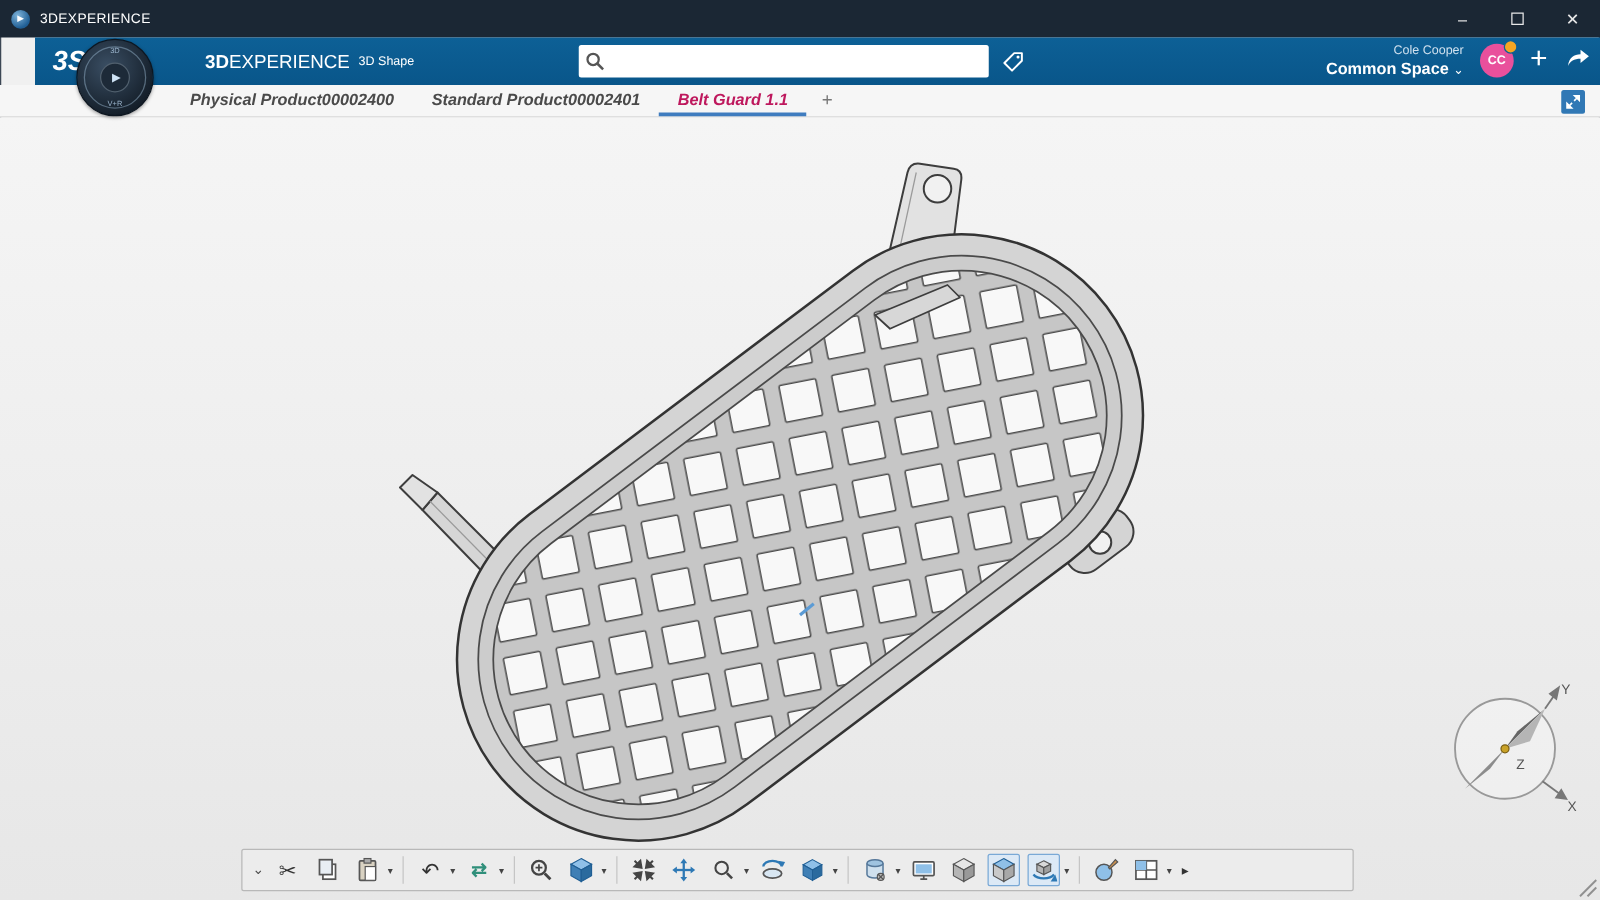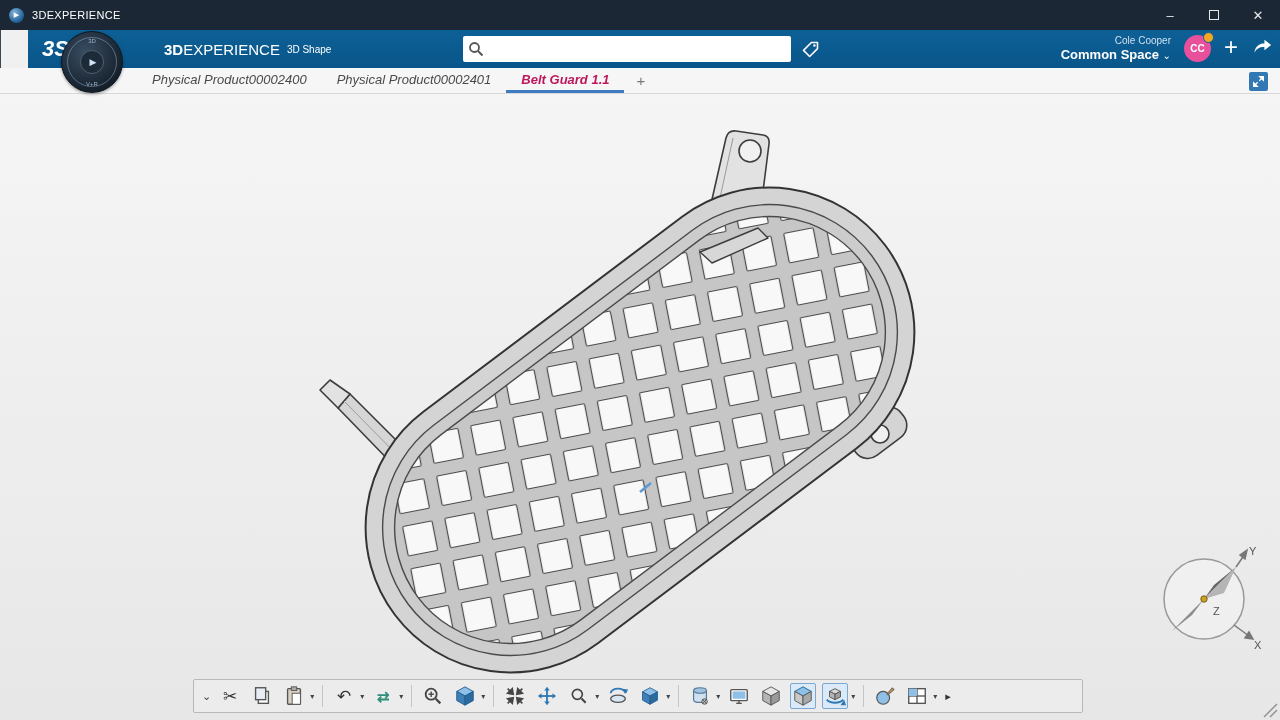--- a/index.html
+++ b/index.html
@@ -36,21 +36,21 @@
 
   
   .compass { position:absolute; left:61px; top:31px; width:62px; height:62px; border-radius:50%; background:radial-gradient(circle at 40% 35%, #3a4e63, #141e29 75%); border:1px solid #0d1620; z-index:30; box-shadow:0 1px 3px rgba(0,0,0,.4); }
   .compass-ring { position:absolute; inset:5px; border-radius:50%; border:1px solid rgba(160,190,215,.45); }
   .compass-play { position:absolute; left:50%; top:50%; transform:translate(-50%,-50%); width:24px; height:24px; border-radius:50%; background:#1d2a38; border:1px solid #51606e; color:#cfe3f5; font-size:9px; display:flex; align-items:center; justify-content:center; padding-left:2px; }
   .compass-top { position:absolute; top:6px; width:100%; text-align:center; font-size:6px; color:#9ab4cc; }
   .compass-bottom { position:absolute; bottom:5px; width:100%; text-align:center; font-size:6px; color:#9ab4cc; }
 
   
   .tabbar { position:absolute; left:0; top:68px; width:100%; height:26px; background:#f6f6f6; border-bottom:1px solid #d8d8d8; display:flex; align-items:stretch; padding-left:137px; }
-  .dtab { display:flex; align-items:center; padding:0 15px; font-size:13px; font-style:italic; color:#4a4a4a; border-bottom:3px solid transparent; cursor:default; }
+  .dtab { display:flex; align-items:center; padding:0 15px; font-size:13px; font-style:italic; color:#4a4a4a; border-bottom:3px solid transparent; cursor:default;font-weight:bold; }
   .dtab.active { color:#be185d; font-weight:bold; border-bottom-color:#3f7cbf; }
   .addtab { display:flex; align-items:center; padding:0 12px; font-size:15px; color:#777; }
   .expand-btn { position:absolute; right:12px; top:4px; width:19px; height:19px; background:#3178b5; border-radius:2px; display:flex; align-items:center; justify-content:center; }
 
   
   .viewport { position:absolute; left:0; top:94px; width:1280px; height:626px; background:linear-gradient(#f5f5f5, #e7e7e7); }
   .modelsvg { position:absolute; left:0; top:0; }
   .navrose { position:absolute; left:1152px; top:445px; }
   .grip { position:absolute; right:2px; bottom:2px; }
 
@@ -129,21 +129,21 @@
 
   <div class="compass">
     <div class="compass-ring"></div>
     <div class="compass-top">3D</div>
     <div class="compass-play">▶</div>
     <div class="compass-bottom">V+R</div>
   </div>
 
   <div class="tabbar">
     <div class="dtab">Physical Product00002400</div>
-    <div class="dtab">Physical Product00002401</div>
+    <div class="dtab">Standard Product00002401</div>
     <div class="dtab active">Belt Guard 1.1</div>
     <div class="addtab">+</div>
     <div class="expand-btn">
       <svg width="13" height="13" viewBox="0 0 16 16">
           <g stroke="#fff" stroke-width="1.6" fill="#fff">
             <line x1="3" y1="13" x2="7" y2="9"></line>
             <polygon points="2,14 2,9.5 6.5,14"></polygon>
             <line x1="13" y1="3" x2="9" y2="7"></line>
             <polygon points="14,2 9.5,2 14,6.5"></polygon>
           </g>

